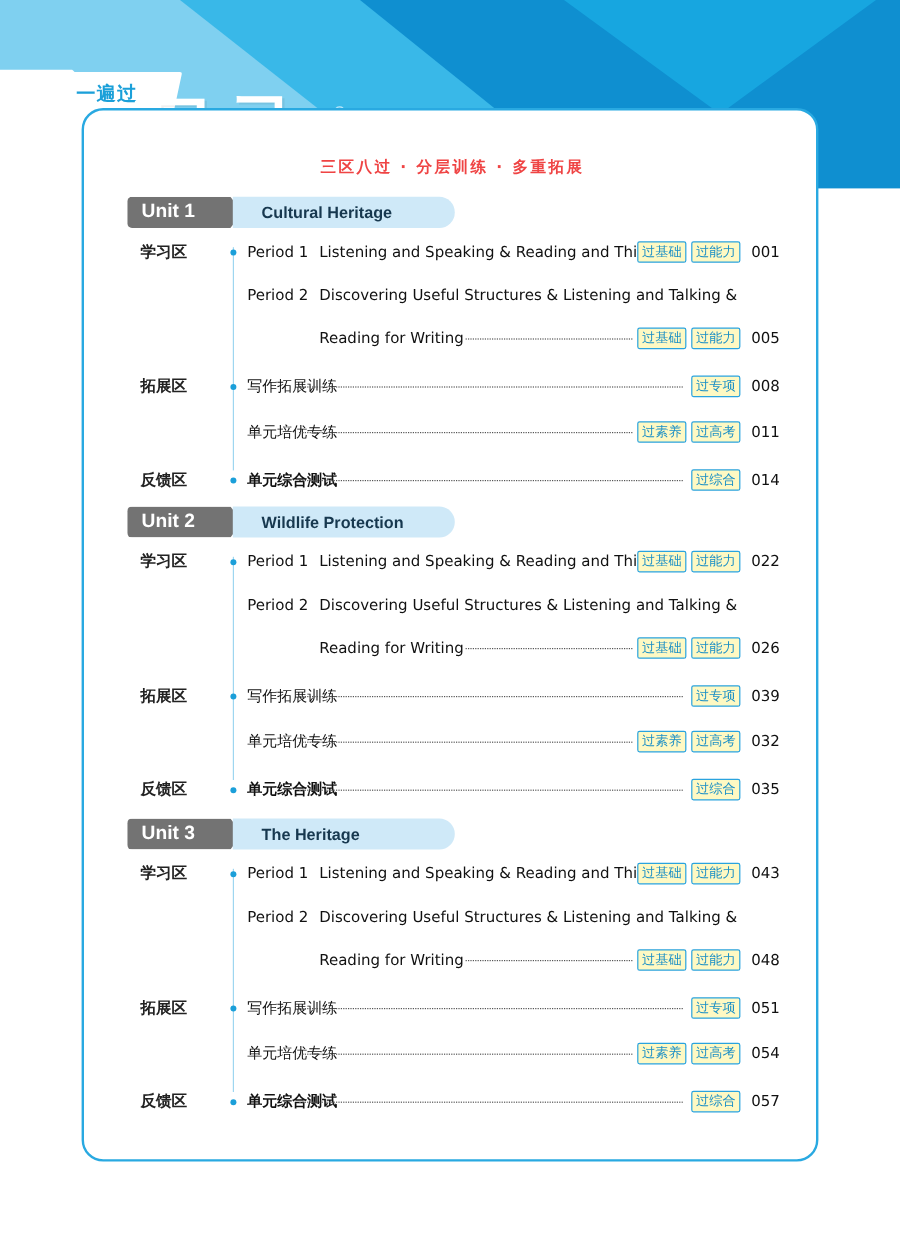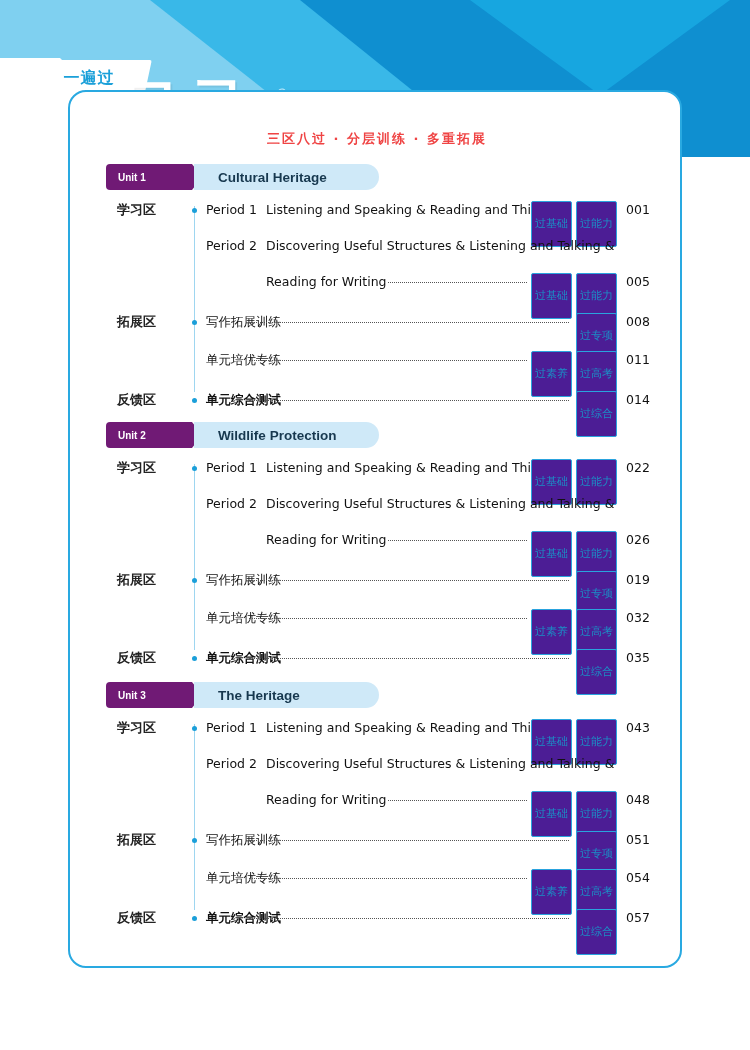--- a/index.html
+++ b/index.html
@@ -81,21 +81,21 @@
     position:absolute; left:0; top:38px; width:614px; text-align:center;
     color:#ef4444; font-size:13px; letter-spacing:2px; font-weight:bold;
     font-family:"DejaVu Sans", sans-serif;
   }
 
   
   .unit { position:absolute; left:36px; width:545px; }
   .unit-head { position:relative; height:26px; margin-bottom:4px; }
   .unit-tag {
     position:absolute; left:0; top:0; height:26px; width:96px;
-    background:#701a75; color:#fff; font-size:10px; font-weight:bold;
+    background:#737373; color:#fff; font-size:16px; font-weight:bold;
     display:flex; align-items:center; padding-left:12px;
     clip-path: polygon(0 0, 86px 0, 96px 13px, 86px 26px, 0 26px);
     border-radius:4px 0 0 4px;
   }
   .unit-name {
     position:absolute; left:88px; top:0; height:26px; width:185px;
     background:#cfe9f8; color:#17384f; font-size:13.5px; font-weight:bold;
     display:flex; align-items:center; padding-left:24px;
     border-radius:0 13px 13px 0;
   }
@@ -127,22 +127,22 @@
     font-family:"DejaVu Sans", sans-serif; white-space:nowrap;
   }
   .entry.bold { font-weight:bold; }
   .dots {
     position:absolute; top:16px; height:1px;
     border-bottom:1.5px dotted #555;
   }
   .tags { position:absolute; top:7px; display:flex; gap:4px; }
   .tag {
     border:1px solid #2aa3de; color:#1b8fc6; font-size:11px;
-    padding:15px 3px; border-radius:2px; line-height:14px;
-    font-family:"DejaVu Sans", sans-serif; background:#4c1d95;
+    padding:1px 3px; border-radius:2px; line-height:14px;
+    font-family:"DejaVu Sans", sans-serif; background:#fef9c3;
   }
   .pg {
     position:absolute; top:8px; right:0; width:26px; text-align:center;
     font-size:12.5px; color:#111; font-family:"DejaVu Sans", sans-serif;
   }
 </style>
 </head>
 <body>
 
 <div class="top-band">
@@ -261,21 +261,21 @@
             <div class="pg">026</div>
           </div>
           <div class="row" style="position: absolute; left: 0px; right: 0px; top: 112px;">
             <div class="zone">拓展区</div>
             <div class="bullet"></div>
             <div class="entry" style="left: 100px;">写作拓展训练</div>
             <div class="tags" style="right: 34px;">
               <span class="tag">过专项</span>
             </div>
             <div class="dots" style="left: 142.6px; right: 82px;"></div>
-            <div class="pg">019</div>
+            <div class="pg">039</div>
           </div>
           <div class="row" style="position: absolute; left: 0px; right: 0px; top: 150px;">
             <div class="entry" style="left: 100px;">单元培优专练</div>
             <div class="tags" style="right: 34px;">
               <span class="tag">过素养</span>
               <span class="tag">过高考</span>
             </div>
             <div class="dots" style="left: 142.6px; right: 124px;"></div>
             <div class="pg">032</div>
           </div>

